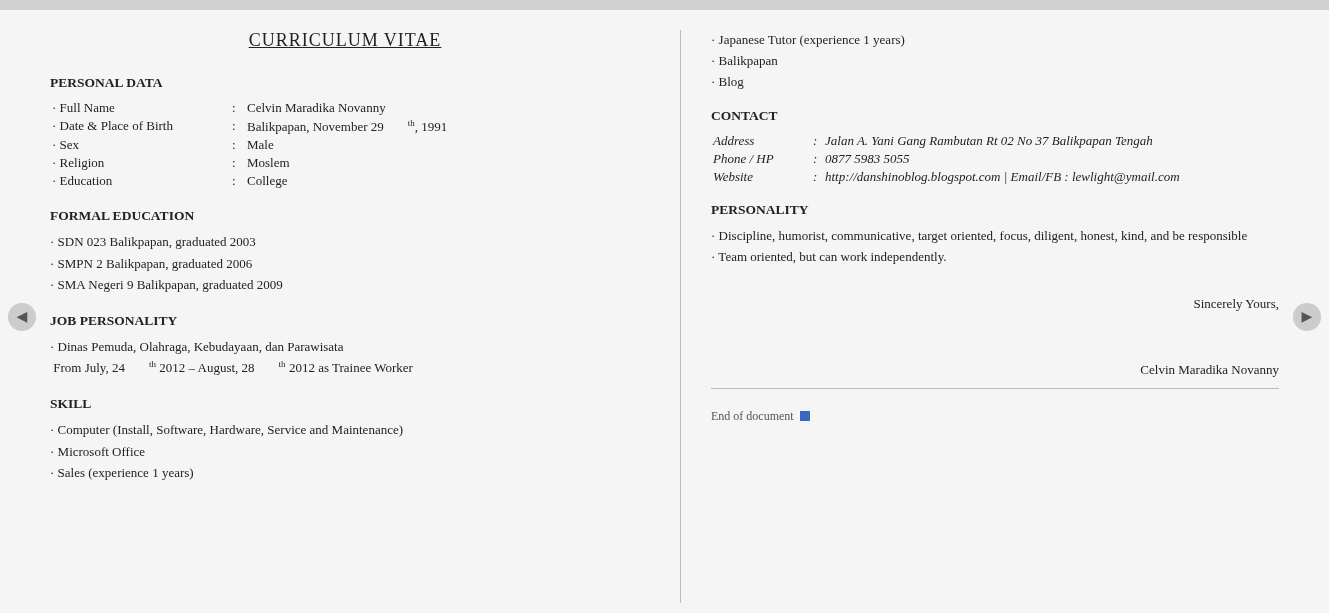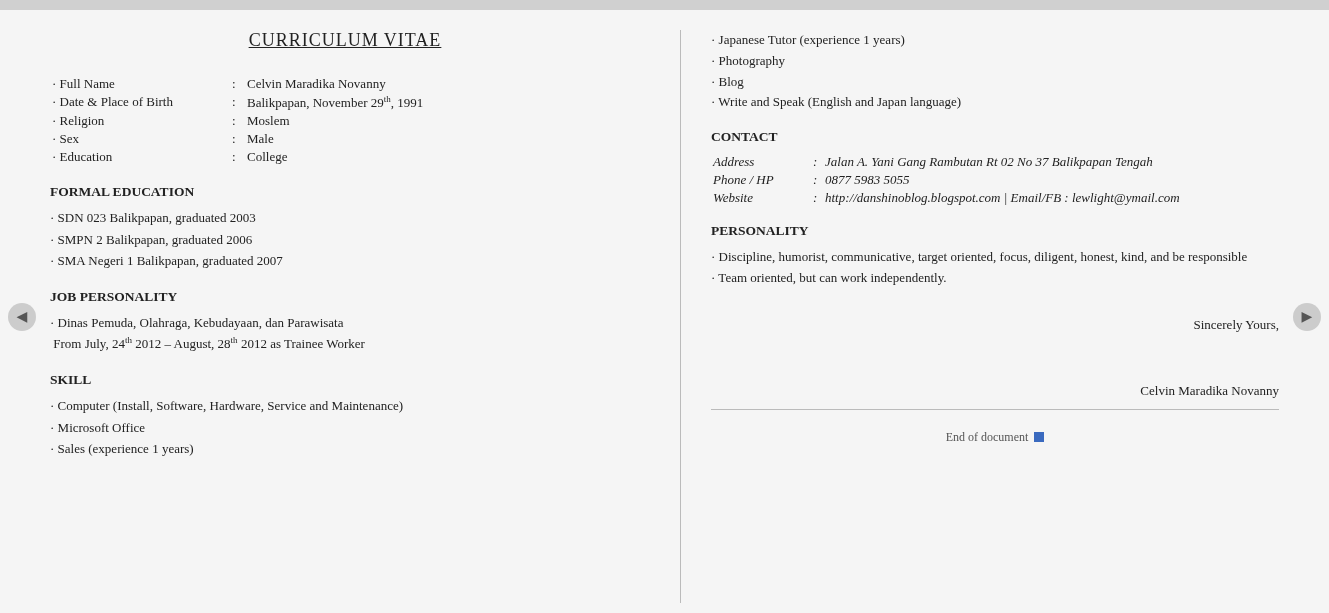--- a/index.html
+++ b/index.html
@@ -94,20 +94,21 @@
     .section {
       margin-bottom: 18px;
     }
     .section p {
       margin-bottom: 2px;
       font-size: 13px;
       line-height: 1.5;
     }
     sup {
       font-size: 9px;
+      margin-left: 24px;
     }
 
     .right-section {
       margin-bottom: 16px;
     }
     .right-section p {
       font-size: 13px;
       line-height: 1.6;
     }
     .contact-table {
@@ -135,21 +136,21 @@
       font-size: 13px;
     }
 
     .end-of-doc {
       text-align: right;
       font-size: 12px;
       color: #555;
       margin-top: 20px;
       display: flex;
       align-items: center;
-      justify-content: center;
+      justify-content: flex-start;
       gap: 6px;
     }
     .end-square {
       width: 10px;
       height: 10px;
       background: #3a6abf;
       display: inline-block;
     }
     hr.bottom-rule {
       border: none;
@@ -170,56 +171,57 @@
     <span>▶</span>
   </div>
 
   <div class="content-area">
 
     <div class="left-column">
 
       <div class="cv-title">CURRICULUM VITAE</div>
 
       <div class="personal-data-section">
+        <div class="section-heading">PERSONAL DATA</div>
         <table class="personal-data-table">
           <tbody>
             <tr>
               <td class="pd-label">· Full Name</td>
               <td class="pd-colon">:</td>
               <td class="pd-value">Celvin Maradika Novanny</td>
             </tr>
             <tr>
               <td class="pd-label">· Date &amp; Place of Birth</td>
               <td class="pd-colon">:</td>
               <td class="pd-value">Balikpapan, November 29<sup>th</sup>, 1991</td>
             </tr>
             <tr>
+              <td class="pd-label">· Sex</td>
+              <td class="pd-colon">:</td>
+              <td class="pd-value">Male</td>
+            </tr>
+            <tr>
               <td class="pd-label">· Religion</td>
               <td class="pd-colon">:</td>
               <td class="pd-value">Moslem</td>
-            </tr>
-            <tr>
-              <td class="pd-label">· Sex</td>
-              <td class="pd-colon">:</td>
-              <td class="pd-value">Male</td>
             </tr>
             <tr>
               <td class="pd-label">· Education</td>
               <td class="pd-colon">:</td>
               <td class="pd-value">College</td>
             </tr>
           </tbody>
         </table>
       </div>
 
       <div class="section">
         <div class="section-heading">FORMAL EDUCATION</div>
         <p>· SDN 023 Balikpapan, graduated 2003</p>
         <p>· SMPN 2 Balikpapan, graduated 2006</p>
-        <p>· SMA Negeri 1 Balikpapan, graduated 2007</p>
+        <p>· SMA Negeri 9 Balikpapan, graduated 2009</p>
       </div>
 
       <div class="section">
         <div class="section-heading">JOB PERSONALITY</div>
         <p>· Dinas Pemuda, Olahraga, Kebudayaan, dan Parawisata</p>
         <p>&nbsp;From July, 24<sup>th</sup> 2012 – August, 28<sup>th</sup> 2012 as Trainee Worker</p>
       </div>
 
       <div class="section">
         <div class="section-heading">SKILL</div>
@@ -229,23 +231,22 @@
       </div>
 
     </div>
 
     <div class="divider-vertical"></div>
 
     <div class="right-column">
 
       <div class="right-section">
         <p>· Japanese Tutor (experience 1 years)</p>
-        <p>· Photography</p>
+        <p>· Balikpapan</p>
         <p>· Blog</p>
-        <p>· Write and Speak (English and Japan language)</p>
       </div>
 
       <div class="right-section">
         <div class="section-heading">CONTACT</div>
         <table class="contact-table">
           <tbody>
             <tr>
               <td class="contact-label">Address</td>
               <td class="contact-colon">:</td>
               <td>Jalan A. Yani Gang Rambutan Rt 02 No 37 Balikpapan Tengah</td>

